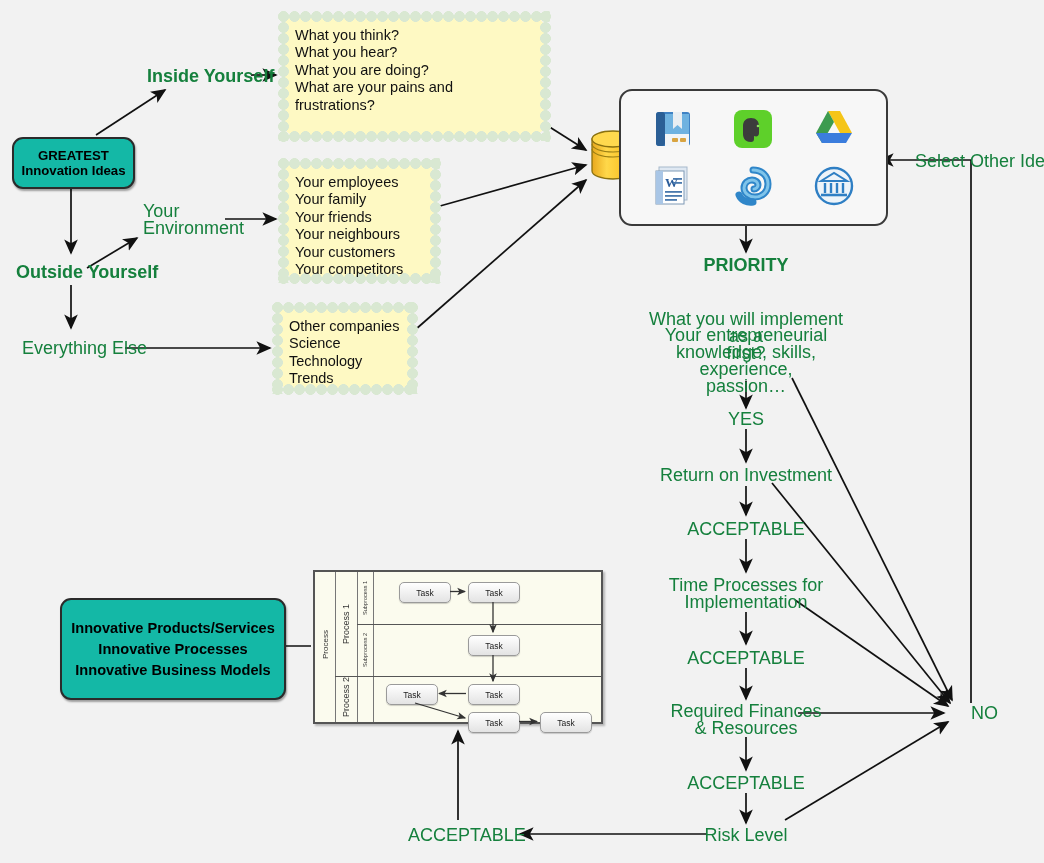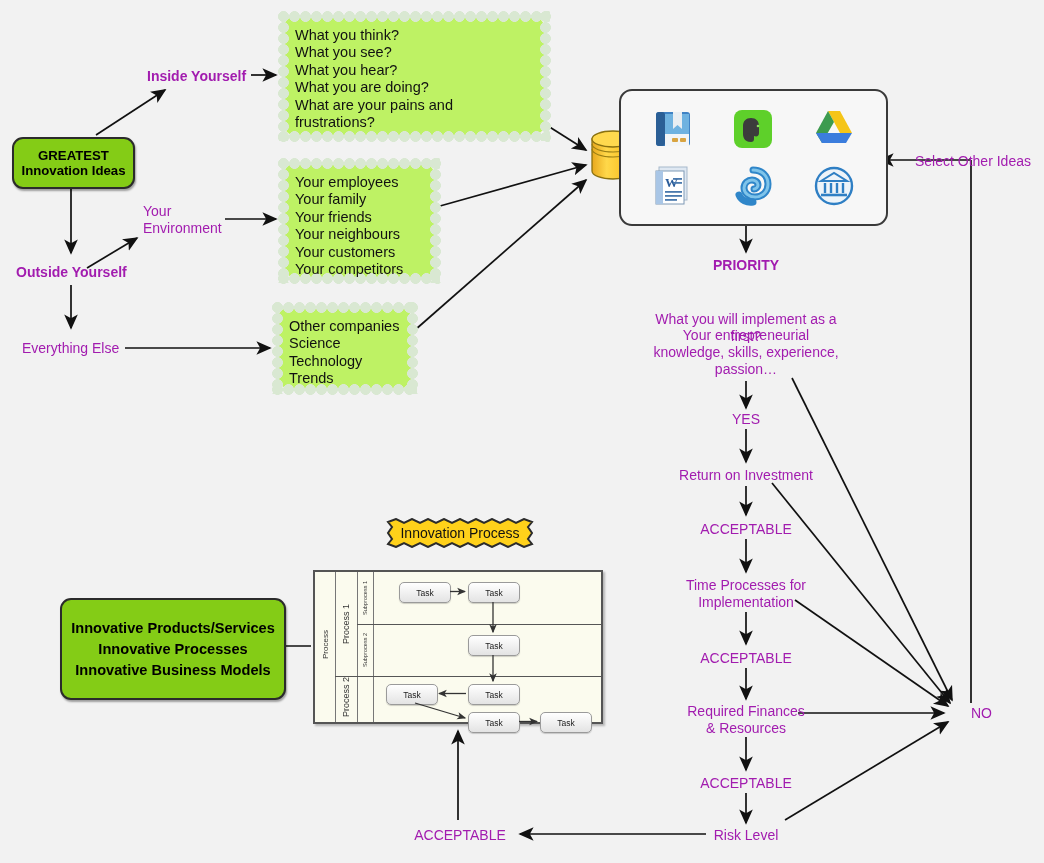--- a/index.html
+++ b/index.html
@@ -6,37 +6,37 @@
   body{
     width:1044px;height:863px;
     background:#f2f2f2;
     font-family:"Liberation Sans",sans-serif;
     position:relative;
     overflow:hidden;
     color:#000;
   }
   #stage{position:absolute;inset:0;}
   svg.edges{position:absolute;left:0;top:0;width:1044px;height:863px;pointer-events:none;}
-  .lbl{position:absolute;font-size:14px;line-height:17px;color:#a21caf;white-space:pre;}
+  .lbl{position:absolute;font-size:18px;line-height:17px;color:#15803d;white-space:pre;}
   .lbl.b{font-weight:bold;}
   .lbl.c{text-align:center;}
 
   
   .ybox{
-    position:absolute;background:#84cc16;border:2.5px solid #2b2b2b;
+    position:absolute;background:#14b8a6;border:2.5px solid #2b2b2b;
     border-radius:11px;box-shadow:1px 2px 2px rgba(0,0,0,.35);
     display:flex;align-items:center;justify-content:center;
     font-weight:bold;text-align:center;color:#000;
   }
   #greatest-box{left:12px;top:137px;width:119px;height:48px;font-size:13.2px;line-height:15.5px;}
   #results-box{left:60px;top:598px;width:222px;height:98px;font-size:14.6px;line-height:21px;}
 
   
   .cloud{
-    position:absolute;background:#bef264;
+    position:absolute;background:#fef9c3;
     border-radius:14px;
     box-sizing:border-box;
   }
   .cloud .inner{position:relative;z-index:2;padding:11px 12px;font-size:14.5px;line-height:17.4px;color:#111;}
   .cloud::before,.cloud::after{content:"";position:absolute;left:-5px;right:-5px;height:11px;z-index:1;
     background-image:radial-gradient(circle at 5.5px 5.5px,#d9e8d2 5.2px,rgba(0,0,0,0) 5.6px);
     background-size:11px 11px;background-repeat:repeat-x;}
   .cloud::before{top:-5.5px;}
   .cloud::after{bottom:-5.5px;}
   .cloud .sv,.cloud .sv2{position:absolute;top:-5px;bottom:-5px;width:11px;z-index:1;
@@ -145,21 +145,20 @@
   <div class="lbl b" style="left:16px;top:264px;">Outside Yourself</div>
   <div class="lbl" style="left:143px;top:203px;white-space:pre-line;">Your
 Environment</div>
   <div class="lbl" style="left:22px;top:340px;">Everything Else</div>
 
   <div class="cloud" id="cloud-inside">
     <span class="sv"></span>
       <span class="sv2"></span>
     <div class="inner">
       <div>What you think?</div>
-      <div>What you see?</div>
       <div>What you hear?</div>
       <div>What you are doing?</div>
       <div>What are your pains and frustrations?</div>
     </div>
   </div>
 
   <div class="cloud" id="cloud-else">
     <span class="sv"></span>
       <span class="sv2"></span>
     <div class="inner">
@@ -272,29 +271,20 @@
   <div class="lbl c" style="left:656px;top:577px;width:180px;white-space:pre-line;">Time Processes for
 Implementation</div>
   <div class="lbl c" style="left:666px;top:650px;width:160px;">ACCEPTABLE</div>
   <div class="lbl c" style="left:656px;top:703px;width:180px;white-space:pre-line;">Required Finances
 &amp; Resources</div>
   <div class="lbl c" style="left:666px;top:775px;width:160px;">ACCEPTABLE</div>
   <div class="lbl c" style="left:686px;top:827px;width:120px;">Risk Level</div>
   <div class="lbl c" style="left:408px;top:827px;width:104px;">ACCEPTABLE</div>
   <div class="lbl" style="left:959px;top:705px;margin-left:12px;">NO</div>
 
-  <div id="ip-banner">
-    <svg viewBox="0 0 150 30" style="position:absolute;inset:0;width:100%;height:100%;">
-      <path d="M3,4 L11,1 L19,5 L27,1 L35,5 L43,1 L51,5 L59,1 L67,5 L75,1 L83,5 L91,1 L99,5 L107,1 L115,5 L123,1 L131,5 L139,1 L147,4
-               L143,9 L147,15 L143,21 L147,26
-               L139,29 L131,25 L123,29 L115,25 L107,29 L99,25 L91,29 L83,25 L75,29 L67,25 L59,29 L51,25 L43,29 L35,25 L27,29 L19,25 L11,29 L3,26
-               L7,21 L3,15 L7,9 Z" fill="#FFD11A" stroke="#2b2b2b" stroke-width="2"></path>
-    </svg>
-    <div class="txt">Innovation Process</div>
-  </div>
 
   <div id="swim">
     <div class="vsep" style="left:0;width:20px;"></div>
     <div class="vsep" style="left:20px;width:22px;"></div>
     <div class="vsep" style="left:42px;width:16px;"></div>
     <div class="hsep" style="left:42px;right:0;top:52px;"></div>
     <div class="hsep" style="left:20px;right:0;top:104px;"></div>
 
     <div class="vlabel" style="left:0;top:0;width:20px;height:146px;font-size:8px;">Process</div>
     <div class="vlabel" style="left:20px;top:0;width:22px;height:104px;font-size:9px;">Process 1</div>

